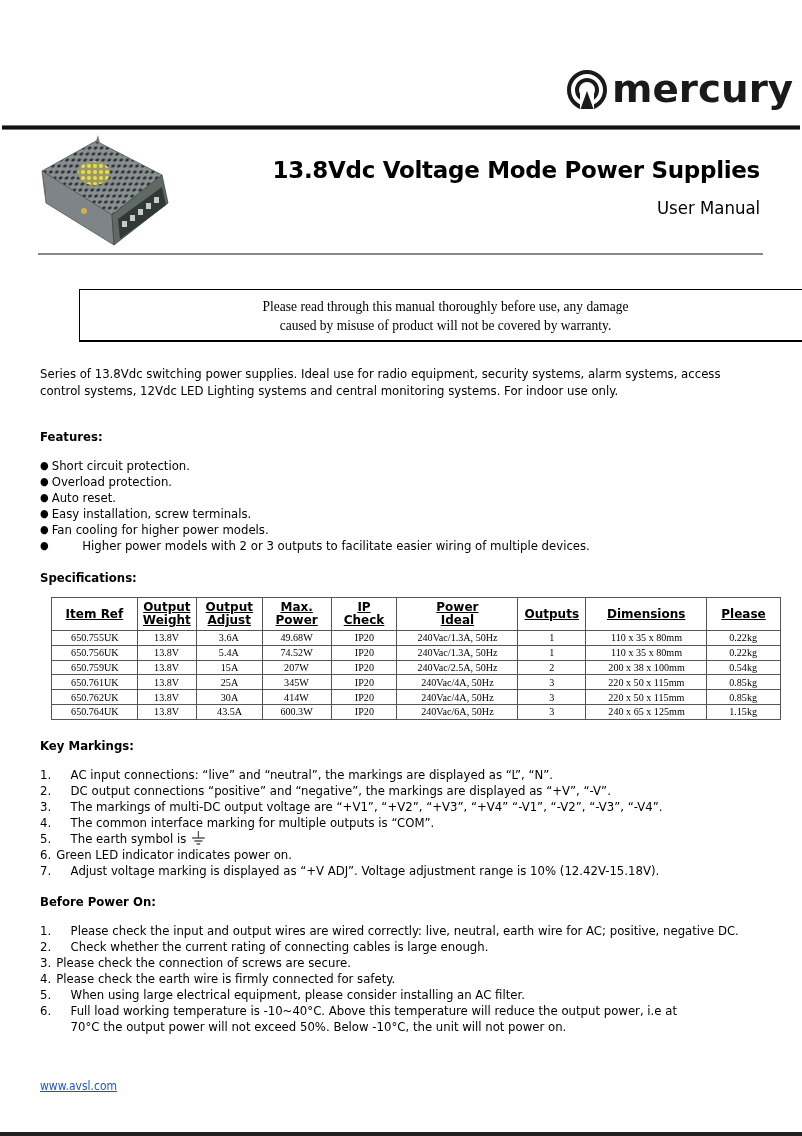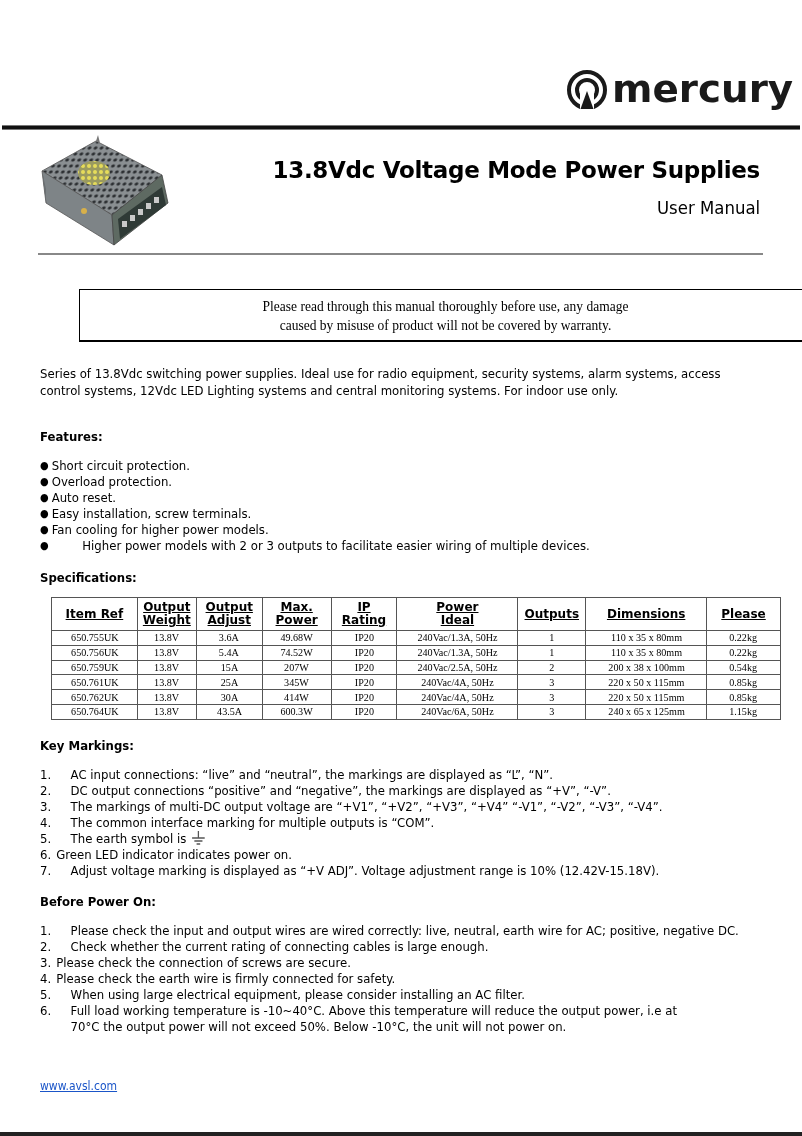--- a/index.html
+++ b/index.html
@@ -151,21 +151,21 @@
       <col style="width:68px">
       <col style="width:121px">
       <col style="width:74px">
   </colgroup>
   <thead>
     <tr>
       <th><span>Item Ref</span></th>
       <th><span>Output</span><br><span>Weight</span></th>
       <th><span>Output</span><br><span>Adjust</span></th>
       <th><span>Max.</span><br><span>Power</span></th>
-      <th><span>IP</span><br><span>Rating</span></th>
+      <th><span>IP</span><br><span>Check</span></th>
       <th><span>Power</span><br><span>Ideal</span></th>
       <th><span>Outputs</span></th>
       <th><span>Dimensions</span></th>
       <th><span>Please</span></th>
     </tr>
   </thead>
   <tbody>
     <tr>
       <td><span class="cell-inner">650.755UK</span></td>
       <td><span class="cell-inner">13.8V</span></td>

